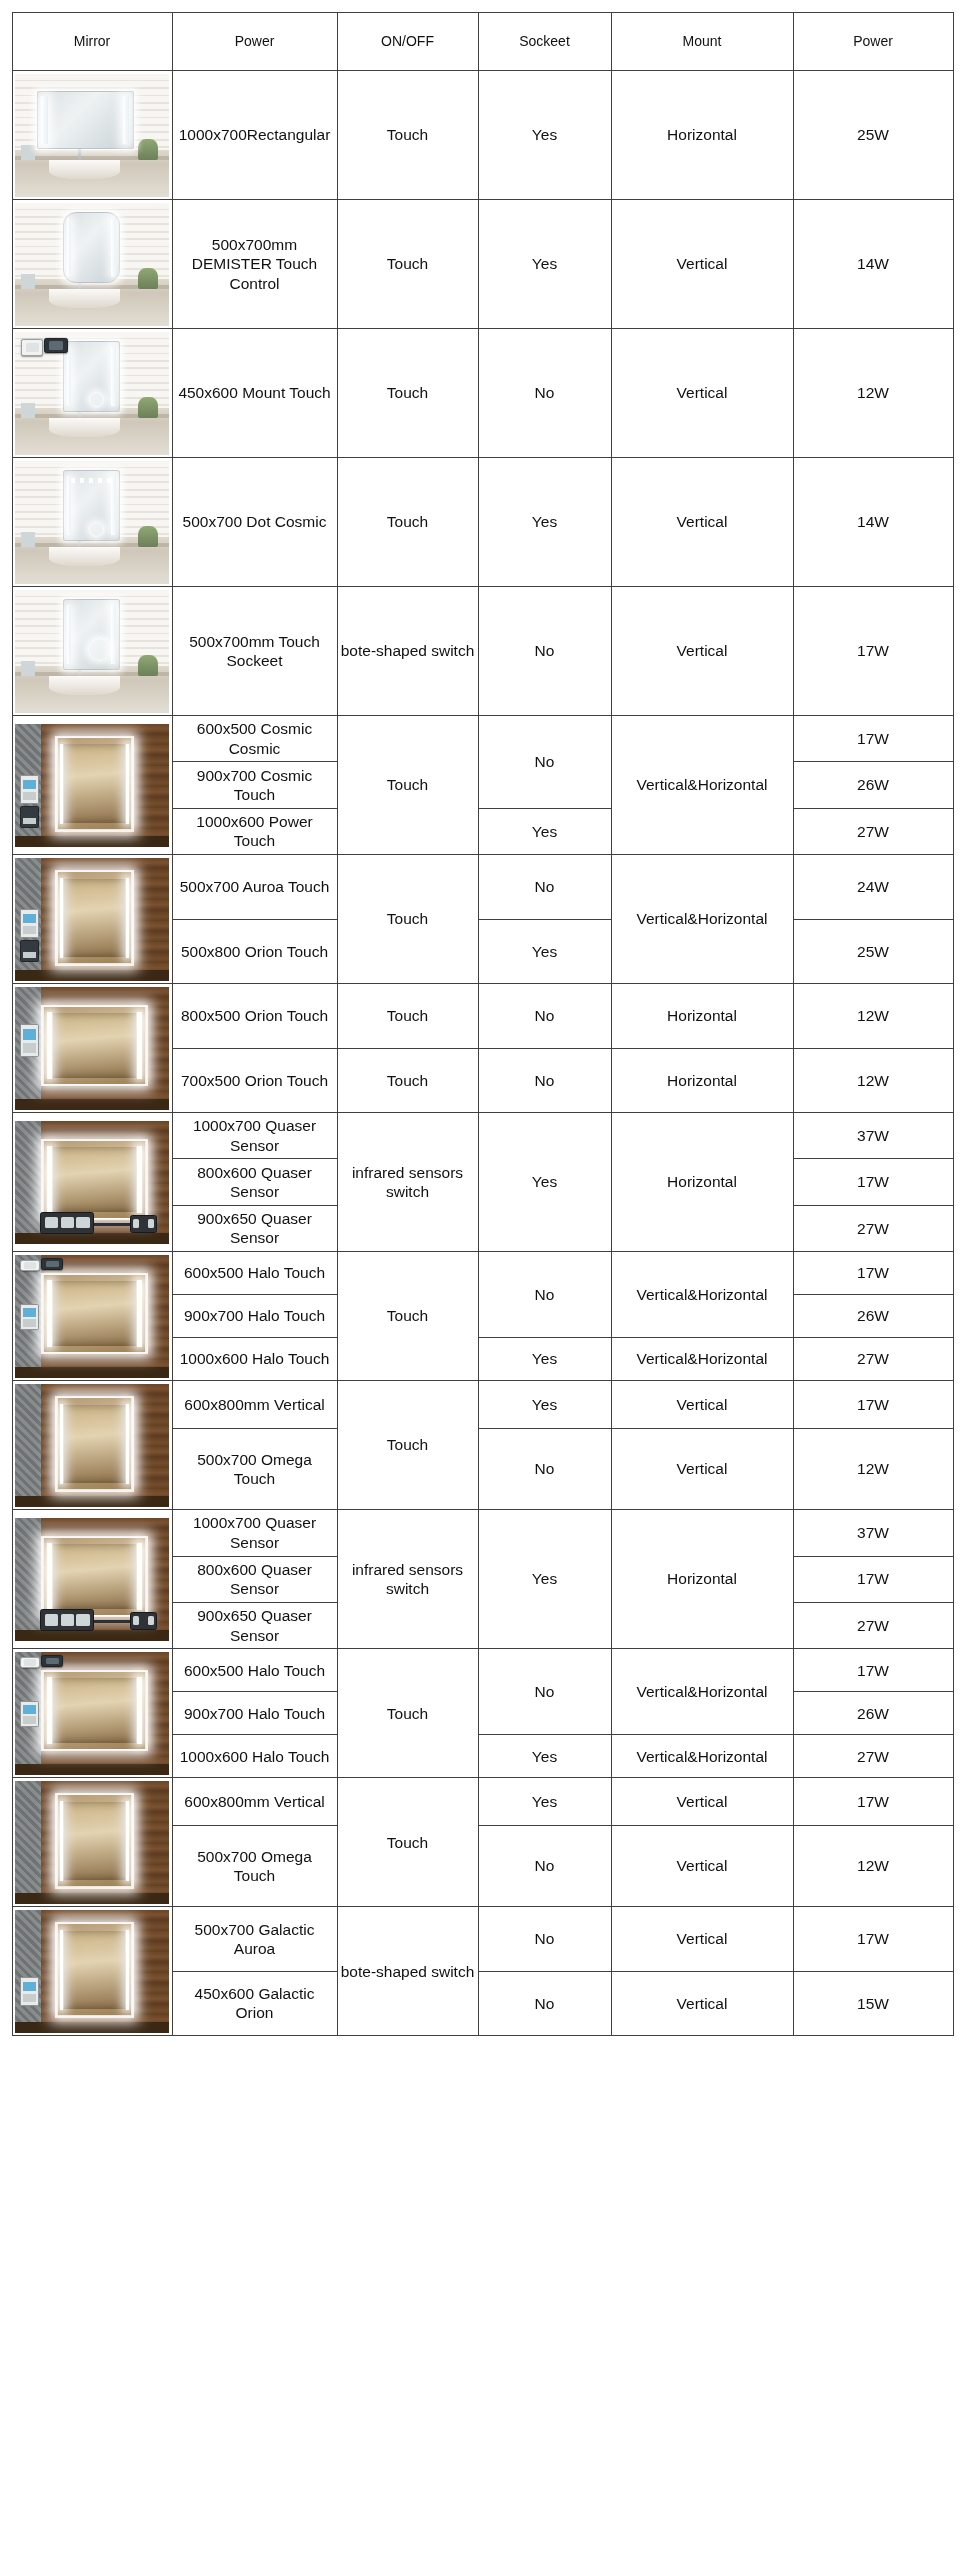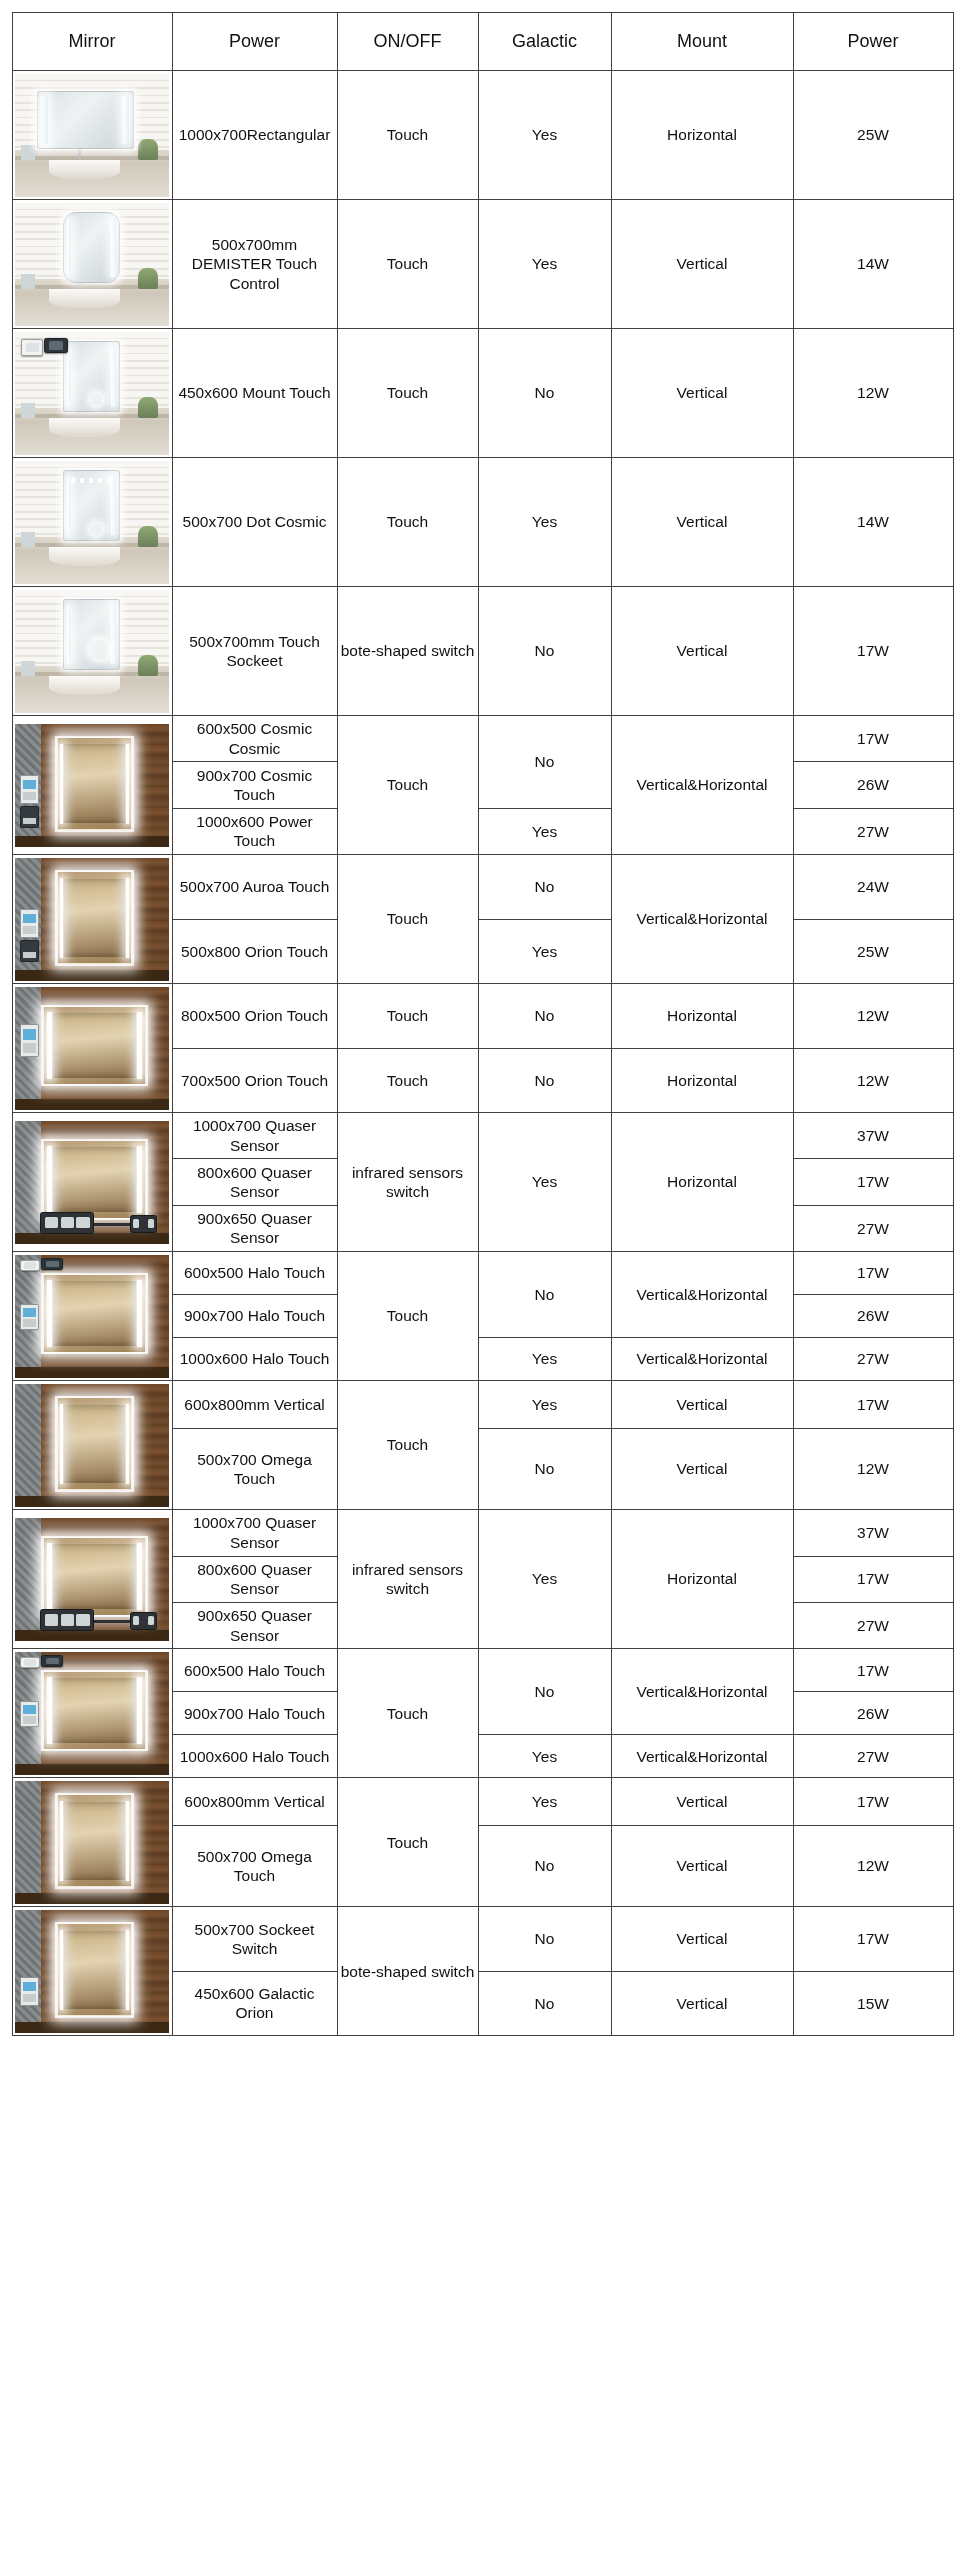--- a/index.html
+++ b/index.html
@@ -28,21 +28,21 @@
     vertical-align: middle;
     font-size: 15.5px;
     color: #111111;
     font-weight: normal;
     padding: 3.3px 2.5px;
     line-height: 1.25;
     word-wrap: break-word;
   }
   table.spec thead th {
     height: 51px;
-    font-size: 18px;
+    font-size: 14px;
   }
   
   col.c-mirror   { width: 160px; }
   col.c-size     { width: 165px; }
   col.c-onoff    { width: 141px; }
   col.c-demister { width: 133px; }
   col.c-mount    { width: 182px; }
   col.c-power    { width: 160px; }
 
   .cell-img {
@@ -302,21 +302,21 @@
         <col class="c-onoff">
       <col class="c-demister">
         <col class="c-mount">
         <col class="c-power">
     </colgroup>
     <thead>
       <tr>
         <th>Mirror</th>
         <th>Power</th>
         <th>ON/OFF</th>
-        <th>Galactic</th>
+        <th>Sockeet</th>
         <th>Mount</th>
         <th>Power</th>
       </tr>
     </thead>
     <tbody id="tbody">
         <tr>
           <td class="cell-img" rowspan="1">
             <div class="photo scene-bath">
               <div class="counter"></div>
               <div class="towel"></div>
@@ -713,21 +713,21 @@
                 <div class="inner"></div>
                 <div class="v-strip-l"></div>
                 <div class="v-strip-r"></div>
               </div>
               <div class="panel-left" style="top:55%;height:22%">
                 <div class="lcd"></div>
                 <div class="k"></div>
               </div>
             </div>
           </td>
-          <td>500x700 Sockeet Switch</td>
+          <td>500x700 Galactic Auroa</td>
           <td rowspan="2">bote-shaped switch</td>
           <td>No</td>
           <td>Vertical</td>
           <td>17W</td>
         </tr>
         <tr>
           <td>450x600 Galactic Orion</td>
           <td>No</td>
           <td>Vertical</td>
           <td>15W</td>

